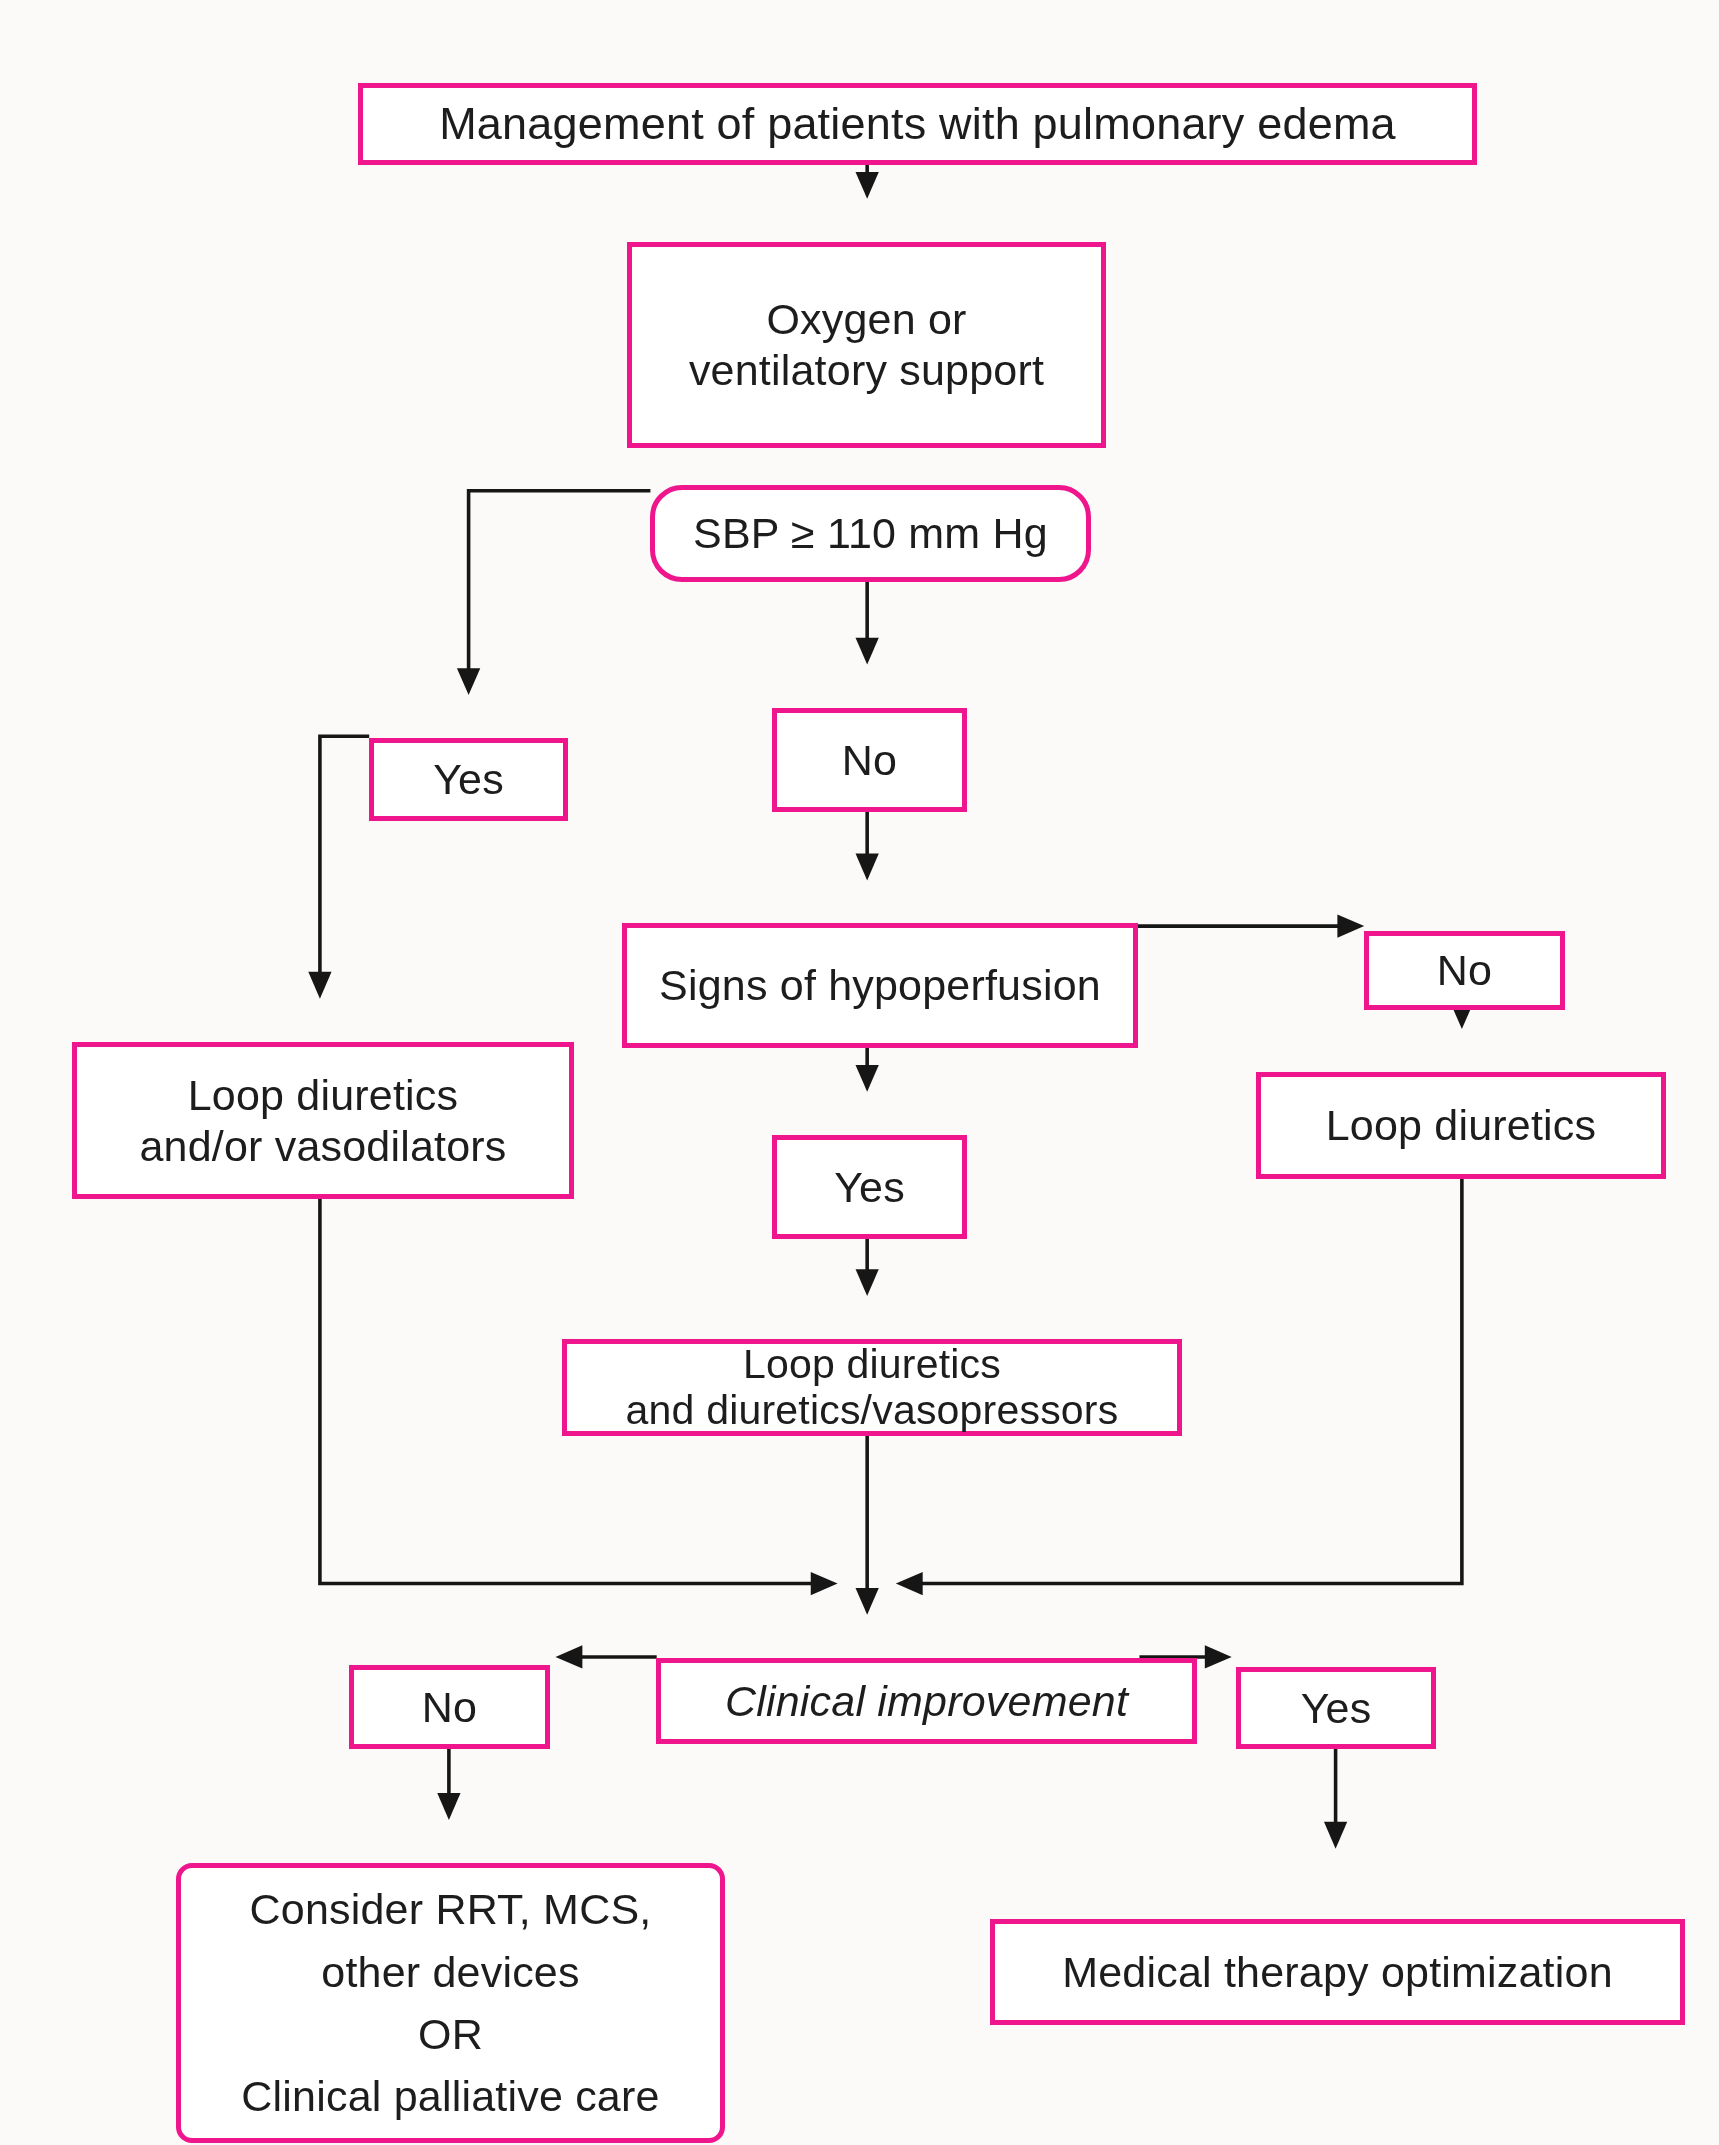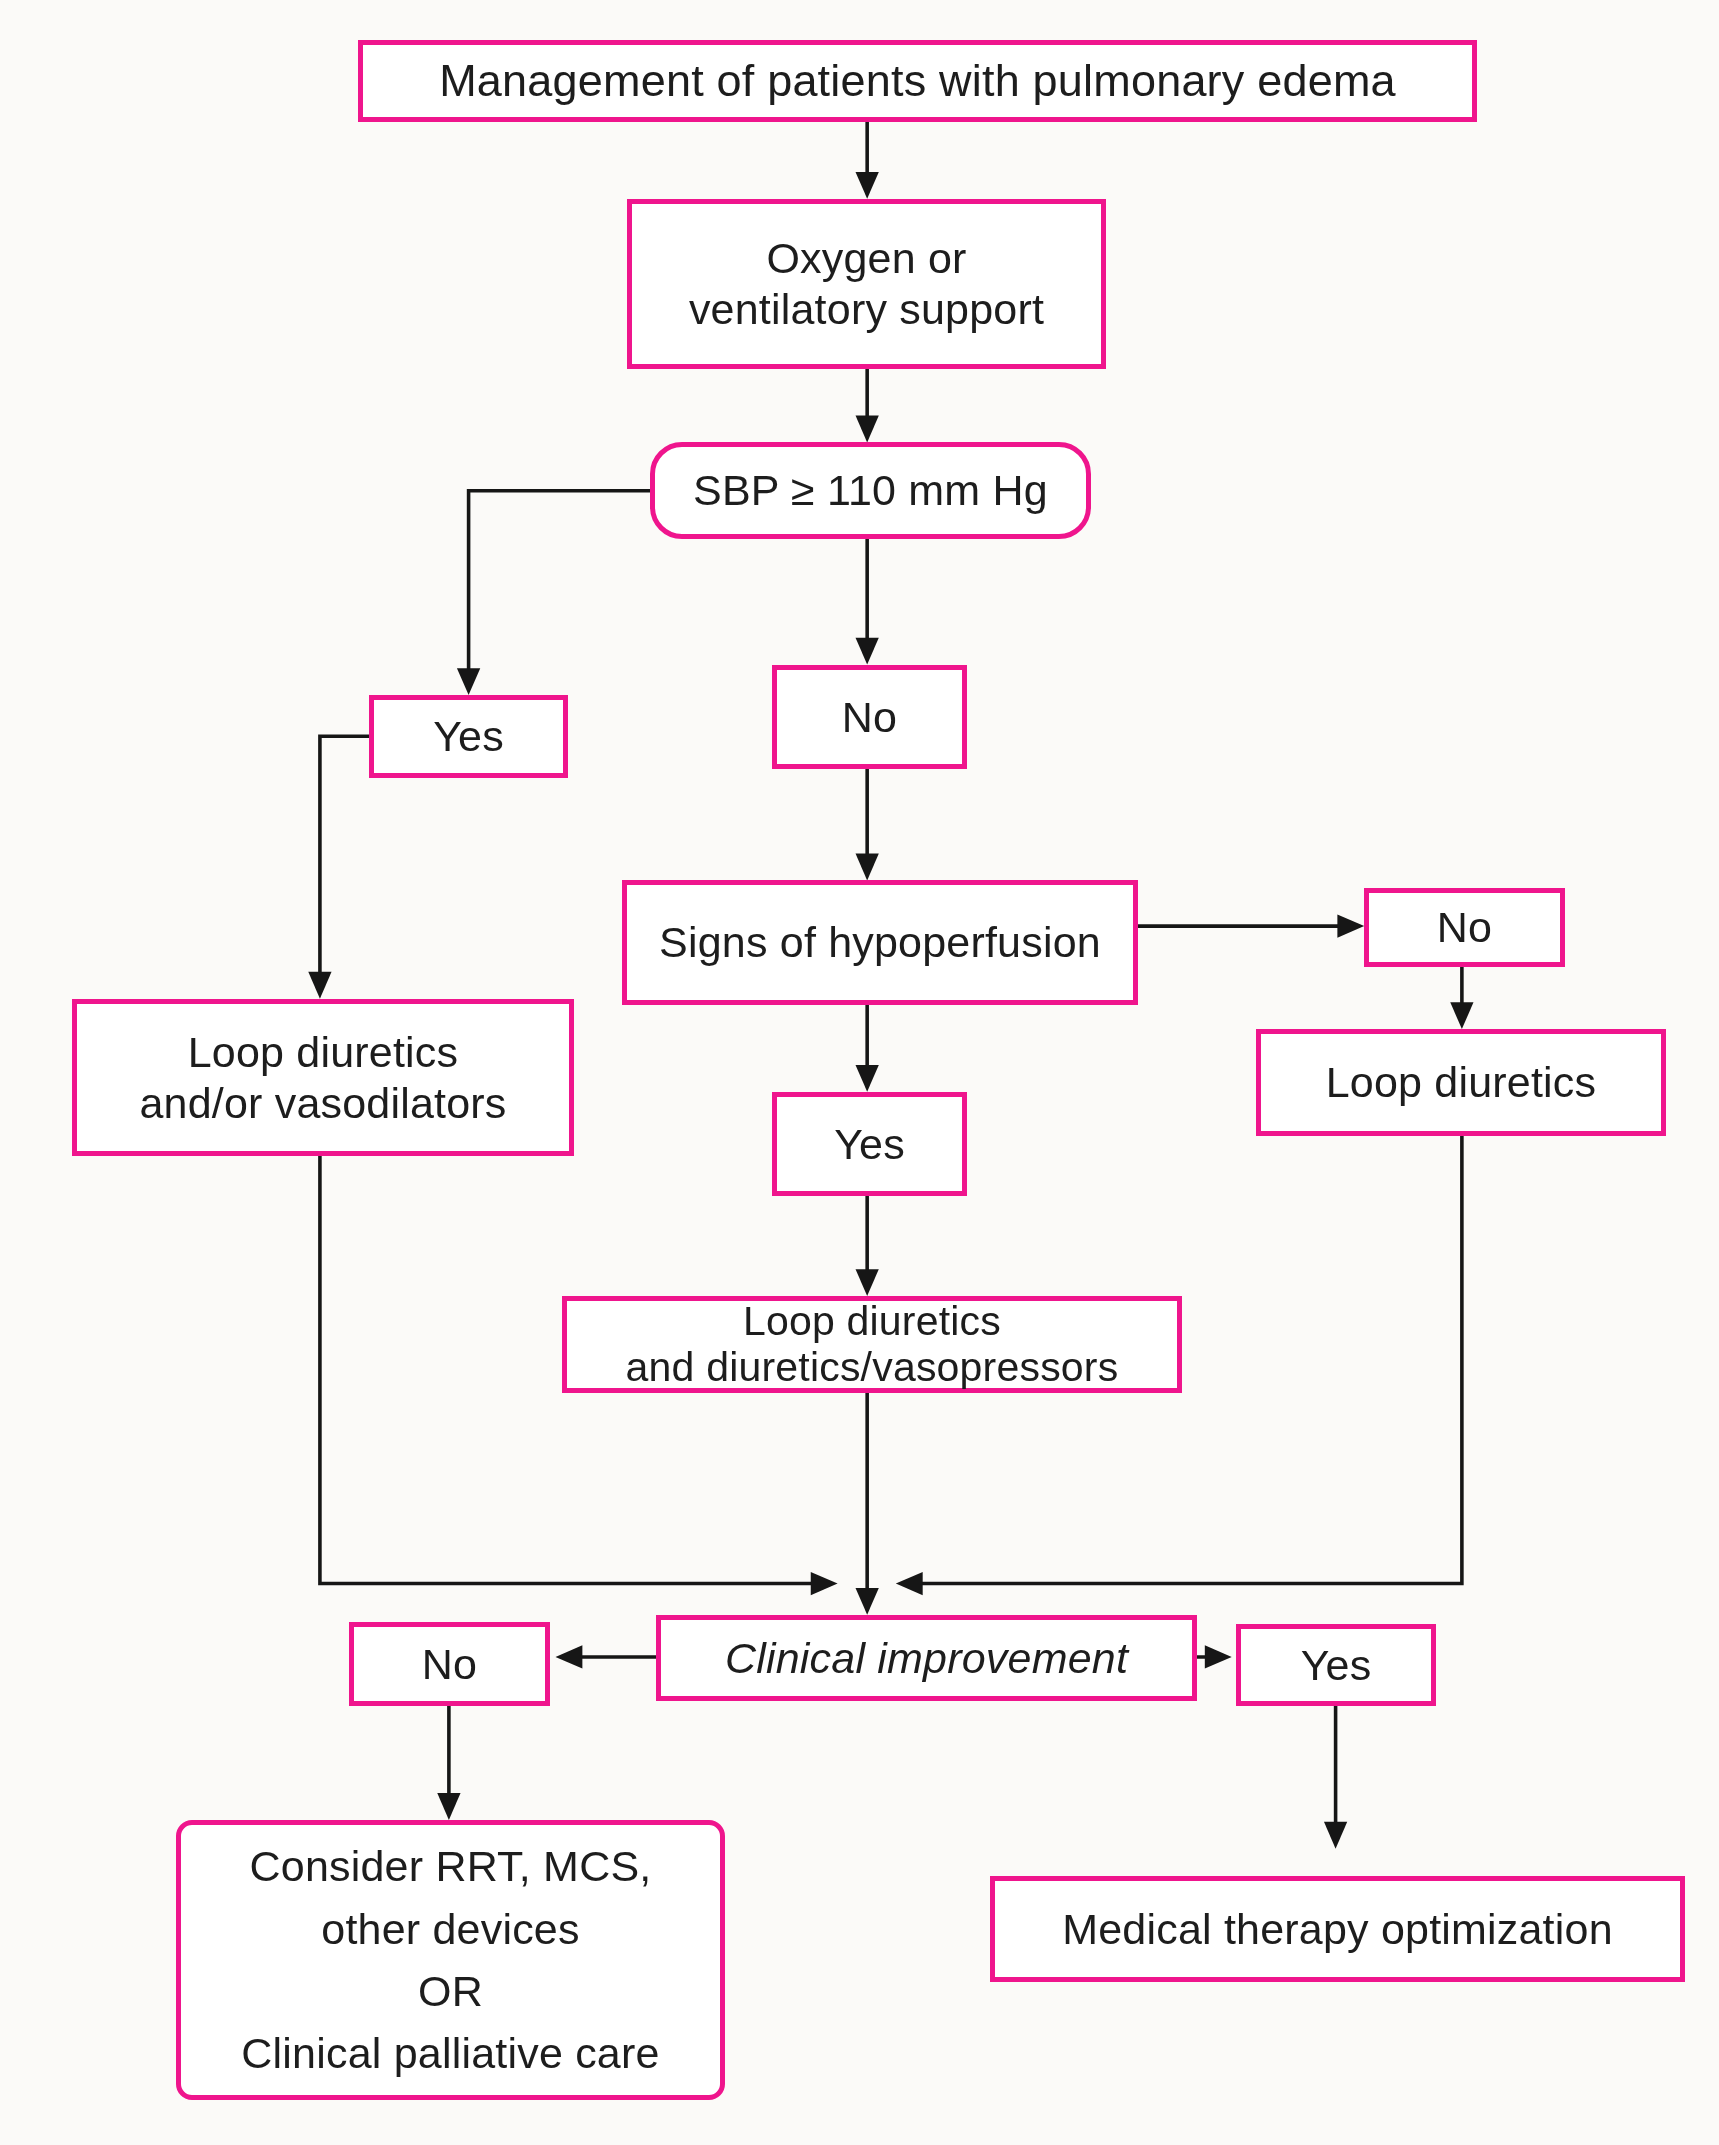--- a/index.html
+++ b/index.html
@@ -22,20 +22,21 @@
     position: absolute; z-index: 2;
     box-sizing: border-box;
     border: 5.4px solid var(--box-border, #ef158d);
     background: var(--box-fill, #ffffff);
     color: var(--text, #1d1d1d);
     display: flex; flex-direction: column;
     align-items: center; justify-content: center;
     text-align: center;
     font-size: 43px; line-height: 1.18;
     letter-spacing: 0.2px;
+    margin-top: 43px;
   }
   .node .ln { display: block; white-space: nowrap; }
   .title-node   { font-size: 45px; }
   .tight        { font-size: 41px; line-height: 1.12; }
   .roomy        { line-height: 1.45; }
 </style>
 </head>
 <body>
 
 <div id="canvas">
@@ -125,21 +126,21 @@
     <g>
       <path class="conn" d="M1491,1904 V2038"></path>
         <polygon class="ah" points="1478,2034 1504,2034 1491,2064"></polygon>
     </g>
   </svg>
 
   <div class="node title-node" style="left:358px; top:40px; width:1119px; height:82px;">
     <span class="ln">Management of patients with pulmonary edema</span>
   </div>
 
-  <div class="node" style="left:627px; top:199px; width:479px; height:170px;">
+  <div class="node" style="left:627px; top:199px; width:479px; height:206px;">
     <span class="ln">Oxygen or</span>
     <span class="ln">ventilatory support</span>
   </div>
 
   <div class="node" style="left:650px; top:442px; width:441px; height:97px;border-radius:32px;">
     <span class="ln">SBP ≥ 110 mm Hg</span>
   </div>
 
   <div class="node" style="left:369px; top:695px; width:199px; height:83px;">
     <span class="ln">Yes</span>

